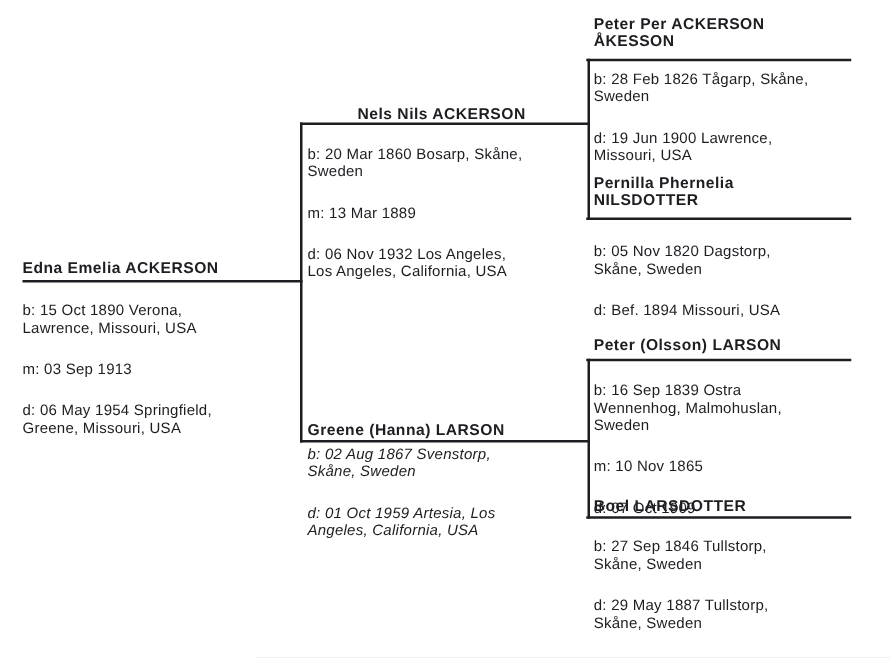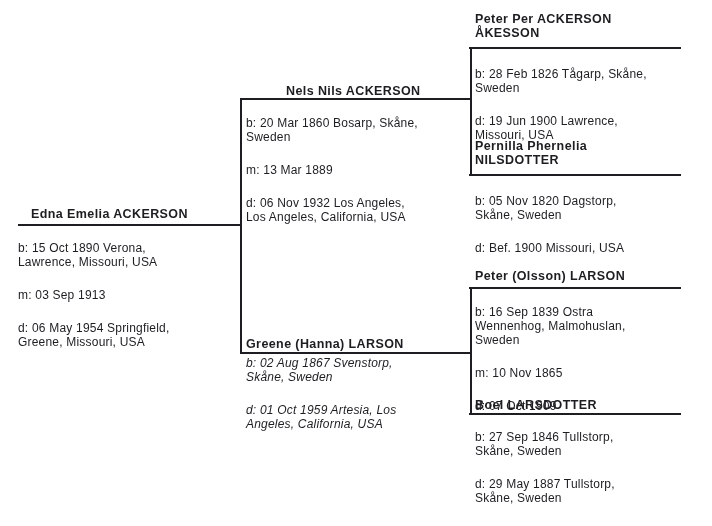--- a/index.html
+++ b/index.html
@@ -41,21 +41,21 @@
     background: var(--line);
   }
   .hline { height: 2px; }
   .vline { width: 2px; }
 </style>
 </head>
 <body>
 
 <div class="canvas">
 
-  <div class="person-name" style="left:18px; top:207px; width:215px;margin-left:13px;">Edna Emelia ACKERSON</div>
+  <div class="person-name" style="left:18px; top:207px; width:215px;">Edna Emelia ACKERSON</div>
   <div class="person-events" style="left:18px; top:227px; width:215px;">
     <div class="event">b: 15 Oct 1890 Verona,
 Lawrence, Missouri, USA</div>
     <div class="event">m: 03 Sep 1913</div>
     <div class="event">d: 06 May 1954 Springfield,
 Greene, Missouri, USA</div>
   </div>
 
   <div class="person-name" style="left:246px; top:84px; width:225px;padding-left:40px;">Nels Nils ACKERSON</div>
   <div class="person-events" style="left:246px; top:102px; width:225px;">
@@ -69,33 +69,33 @@
   <div class="person-name" style="left:246px; top:337px; width:225px;">Greene (Hanna) LARSON</div>
   <div class="person-events" style="left:246px; top:342px; width:225px;font-style:italic;">
     <div class="event">b: 02 Aug 1867 Svenstorp,
 Skåne, Sweden</div>
     <div class="event">d: 01 Oct 1959 Artesia, Los
 Angeles, California, USA</div>
   </div>
 
   <div class="person-name" style="left:475px; top:12px; width:210px;">Peter Per ACKERSON
 ÅKESSON</div>
-  <div class="person-events" style="left:475px; top:53px; width:210px;">
+  <div class="person-events" style="left:475px; top:42px; width:210px;">
     <div class="event">b: 28 Feb 1826 Tågarp, Skåne,
 Sweden</div>
     <div class="event">d: 19 Jun 1900 Lawrence,
 Missouri, USA</div>
   </div>
 
   <div class="person-name" style="left:475px; top:139px; width:210px;">Pernilla Phernelia
 NILSDOTTER</div>
   <div class="person-events" style="left:475px; top:180px; width:210px;">
     <div class="event">b: 05 Nov 1820 Dagstorp,
 Skåne, Sweden</div>
-    <div class="event">d: Bef. 1900 Missouri, USA</div>
+    <div class="event">d: Bef. 1894 Missouri, USA</div>
   </div>
 
   <div class="person-name" style="left:475px; top:269px; width:210px;">Peter (Olsson) LARSON</div>
   <div class="person-events" style="left:475px; top:291px; width:210px;">
     <div class="event">b: 16 Sep 1839 Ostra
 Wennenhog, Malmohuslan,
 Sweden</div>
     <div class="event">m: 10 Nov 1865</div>
     <div class="event">d: 07 Oct 1909</div>
   </div>

